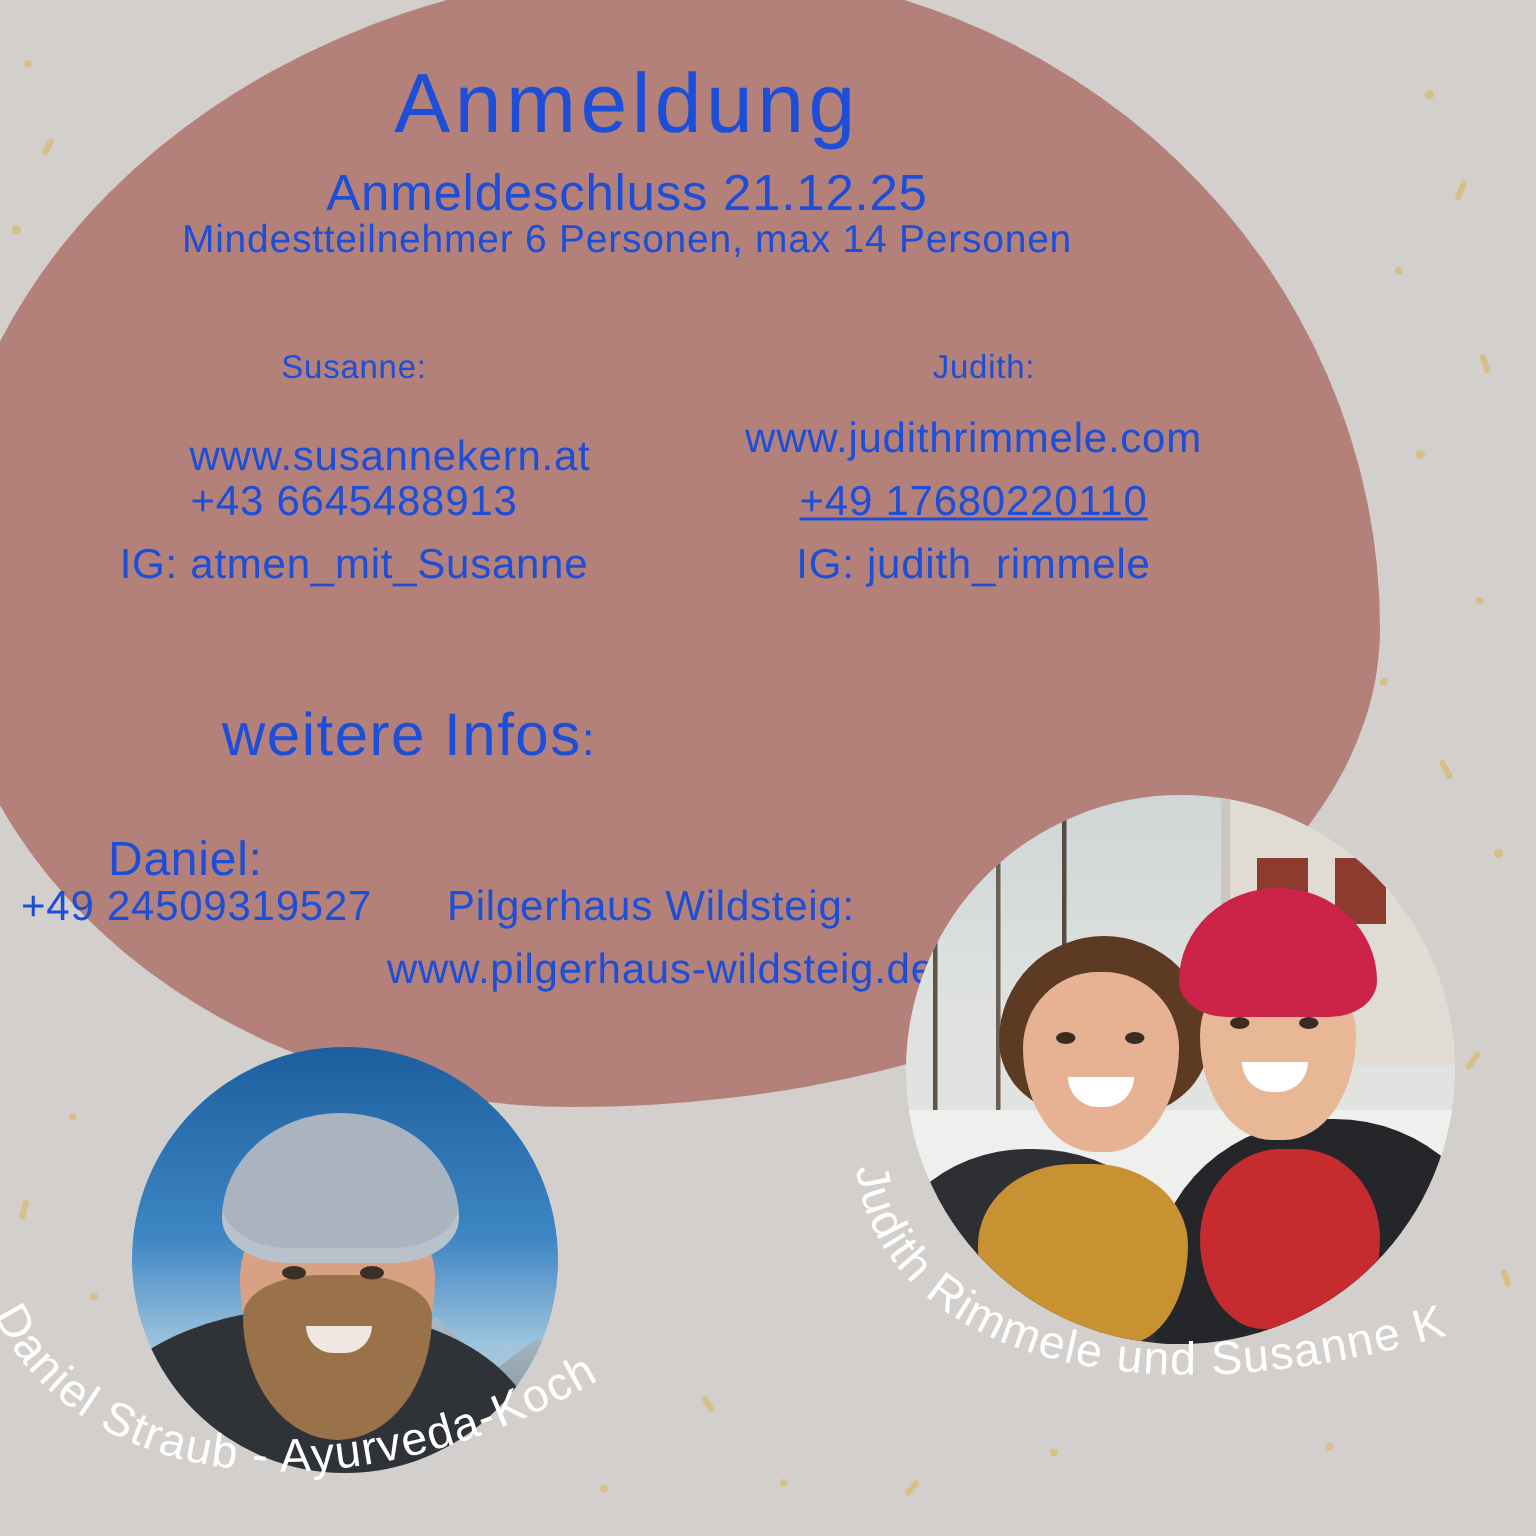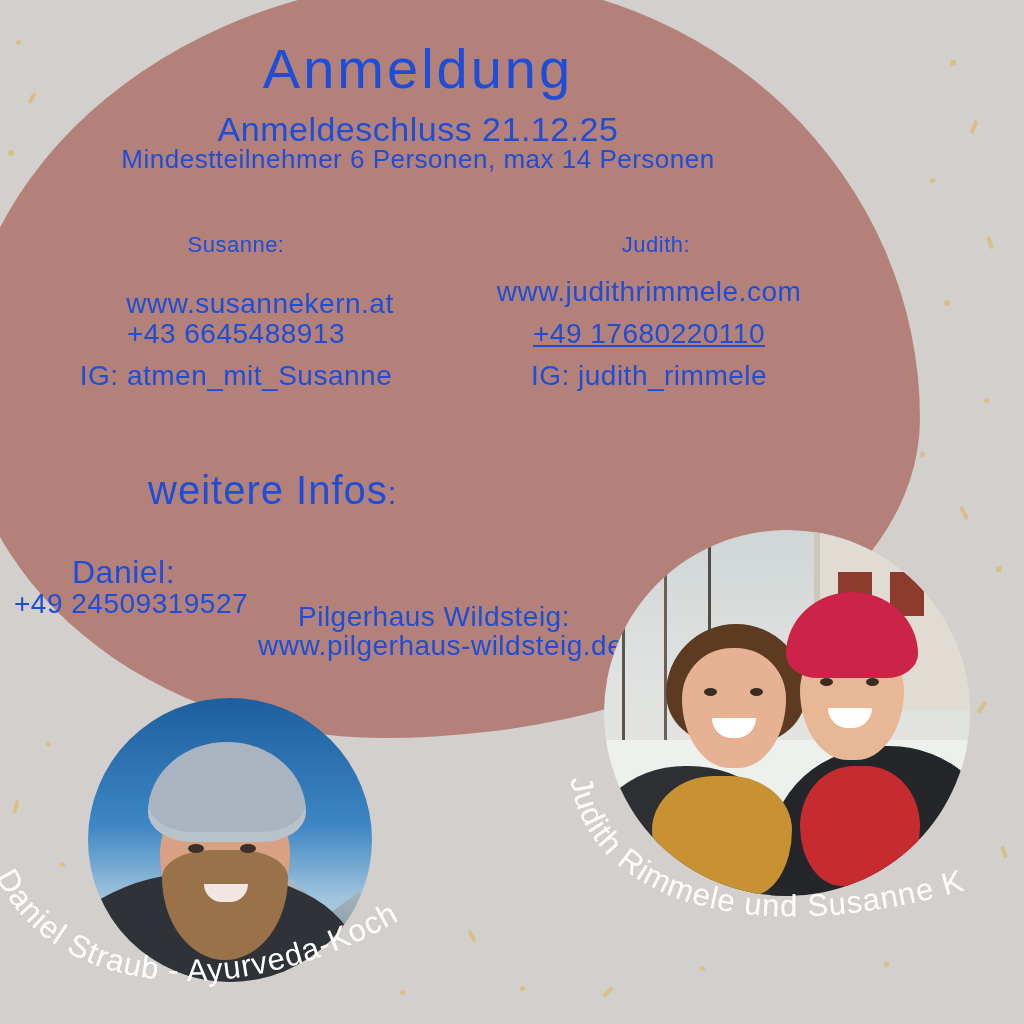--- a/index.html
+++ b/index.html
@@ -96,21 +96,21 @@
     font-size: 40px;
     letter-spacing: 1px;
     transform: none;
   }
   #moreinfo .small {
     font-size: 31px;
   }
 
   #d-name  { top: 554px; left: 72px; font-size: 32px; transform: none; }
   #d-tel   { top: 588px; left: 14px; font-size: 28px; transform: none; }
-  #p-name  { top: 588px; left: 298px; font-size: 28px; transform: none; margin-top: 13px; }
+  #p-name  { top: 588px; left: 298px; font-size: 28px; transform: none; }
   #p-web   { top: 630px; left: 258px; font-size: 28px; transform: none; }
 
   
   .photo {
     position: absolute;
     border-radius: 50%;
     overflow: hidden;
   }
   #photo-daniel {
     left: 88px;

